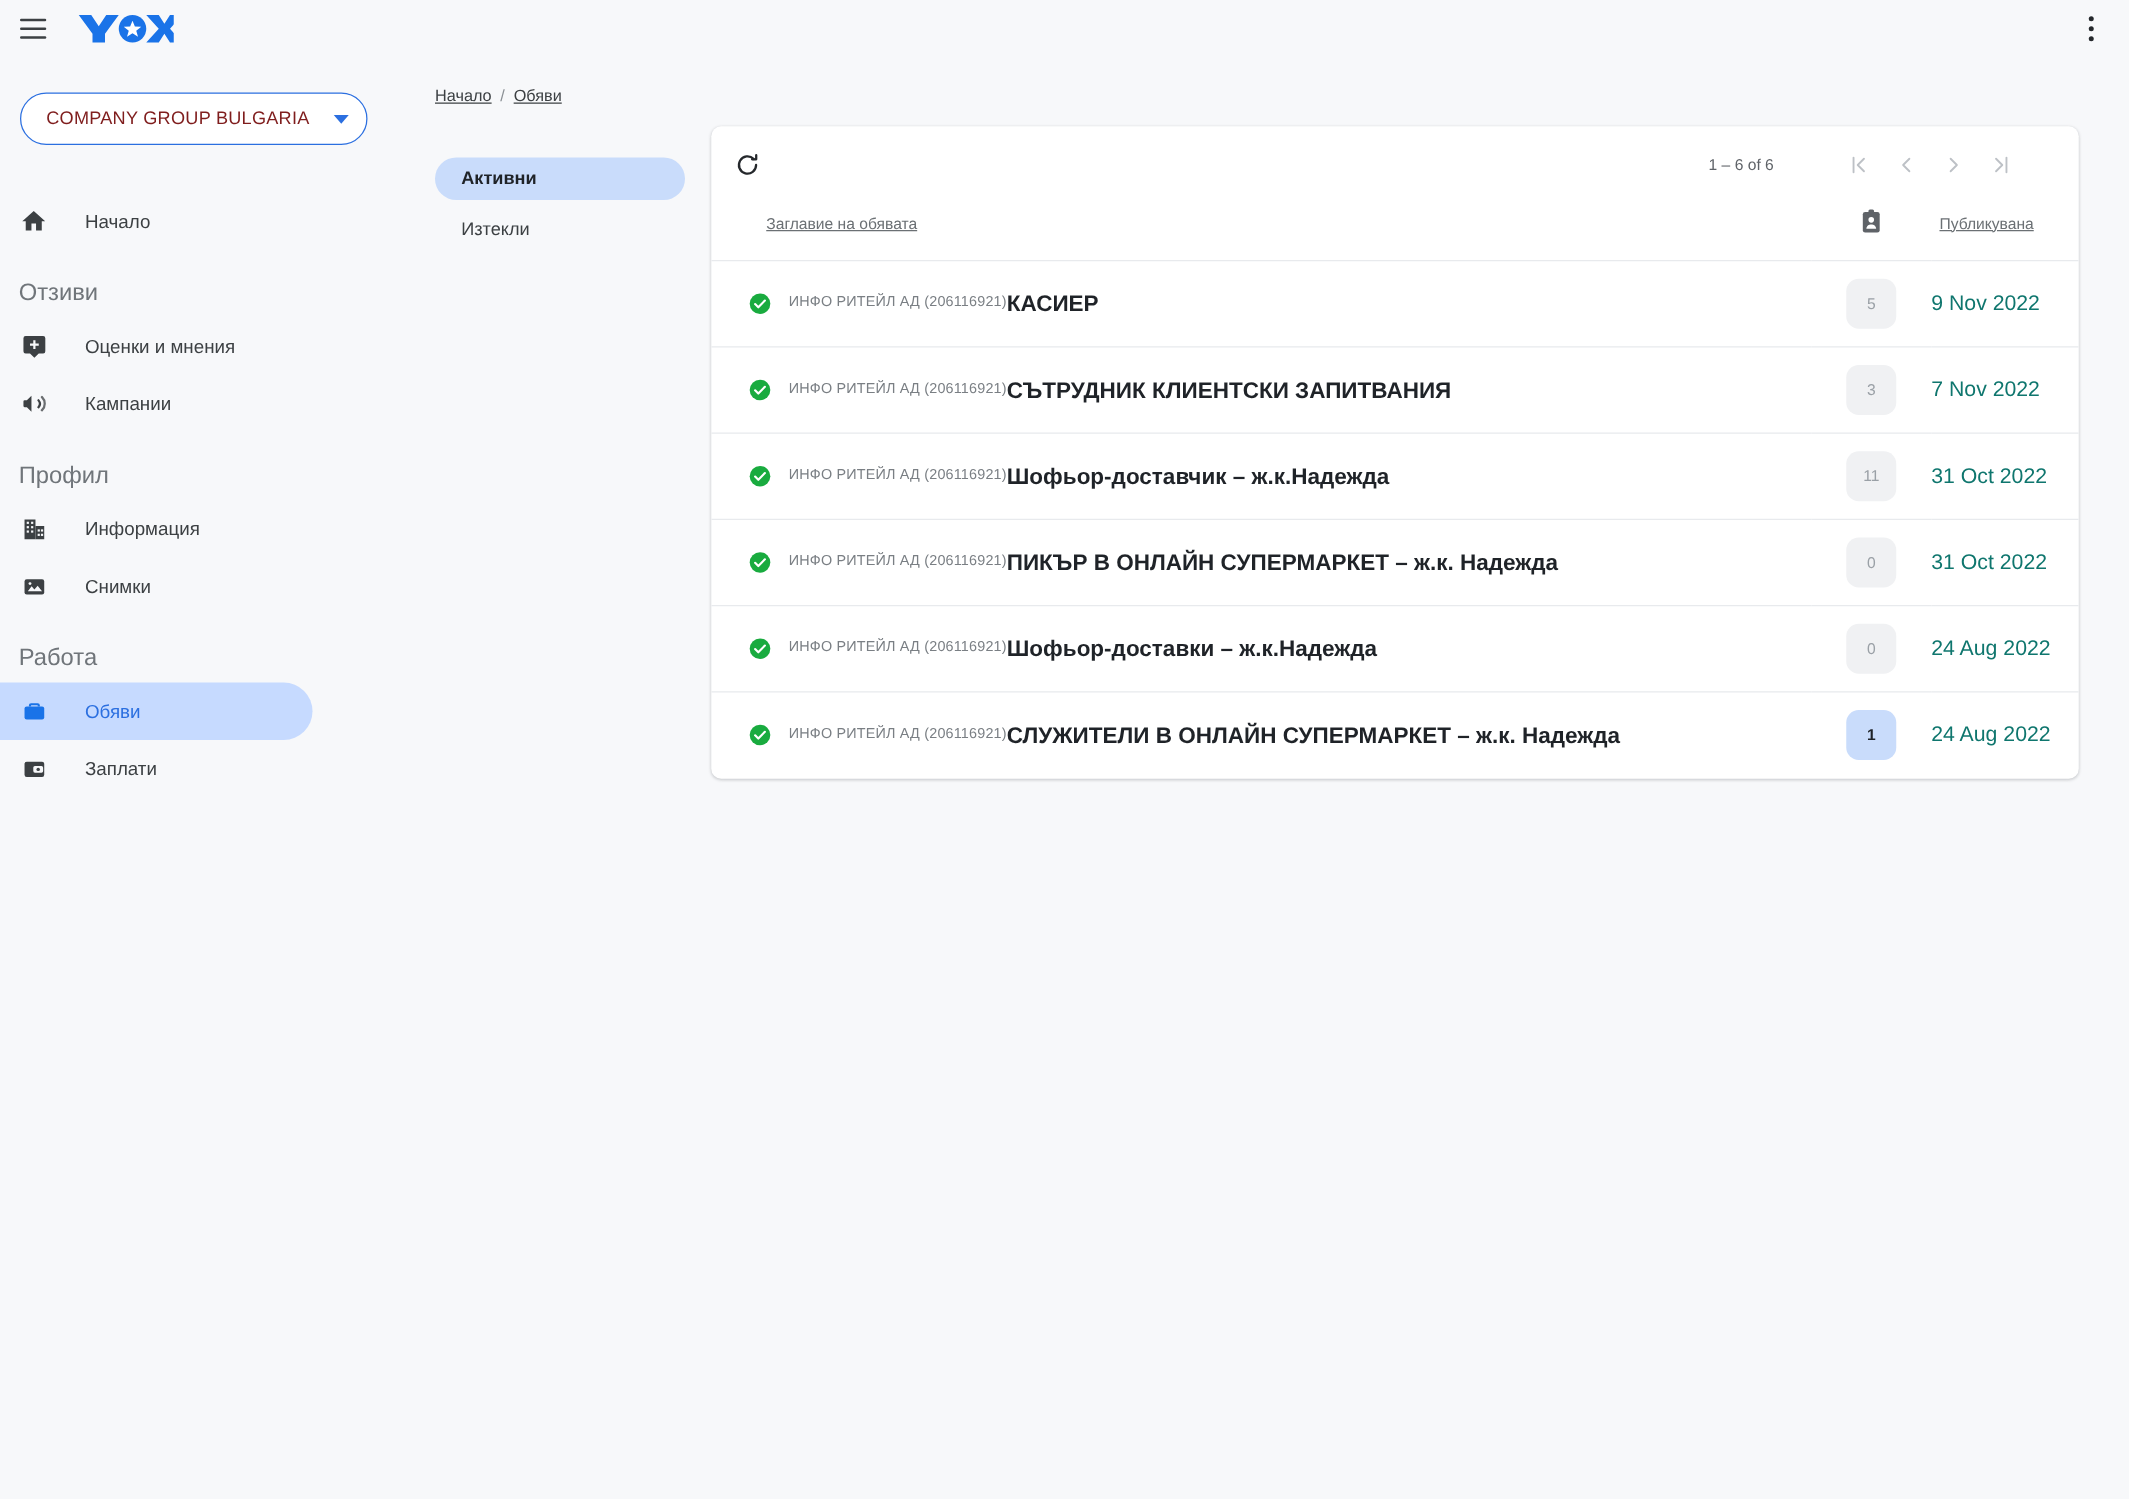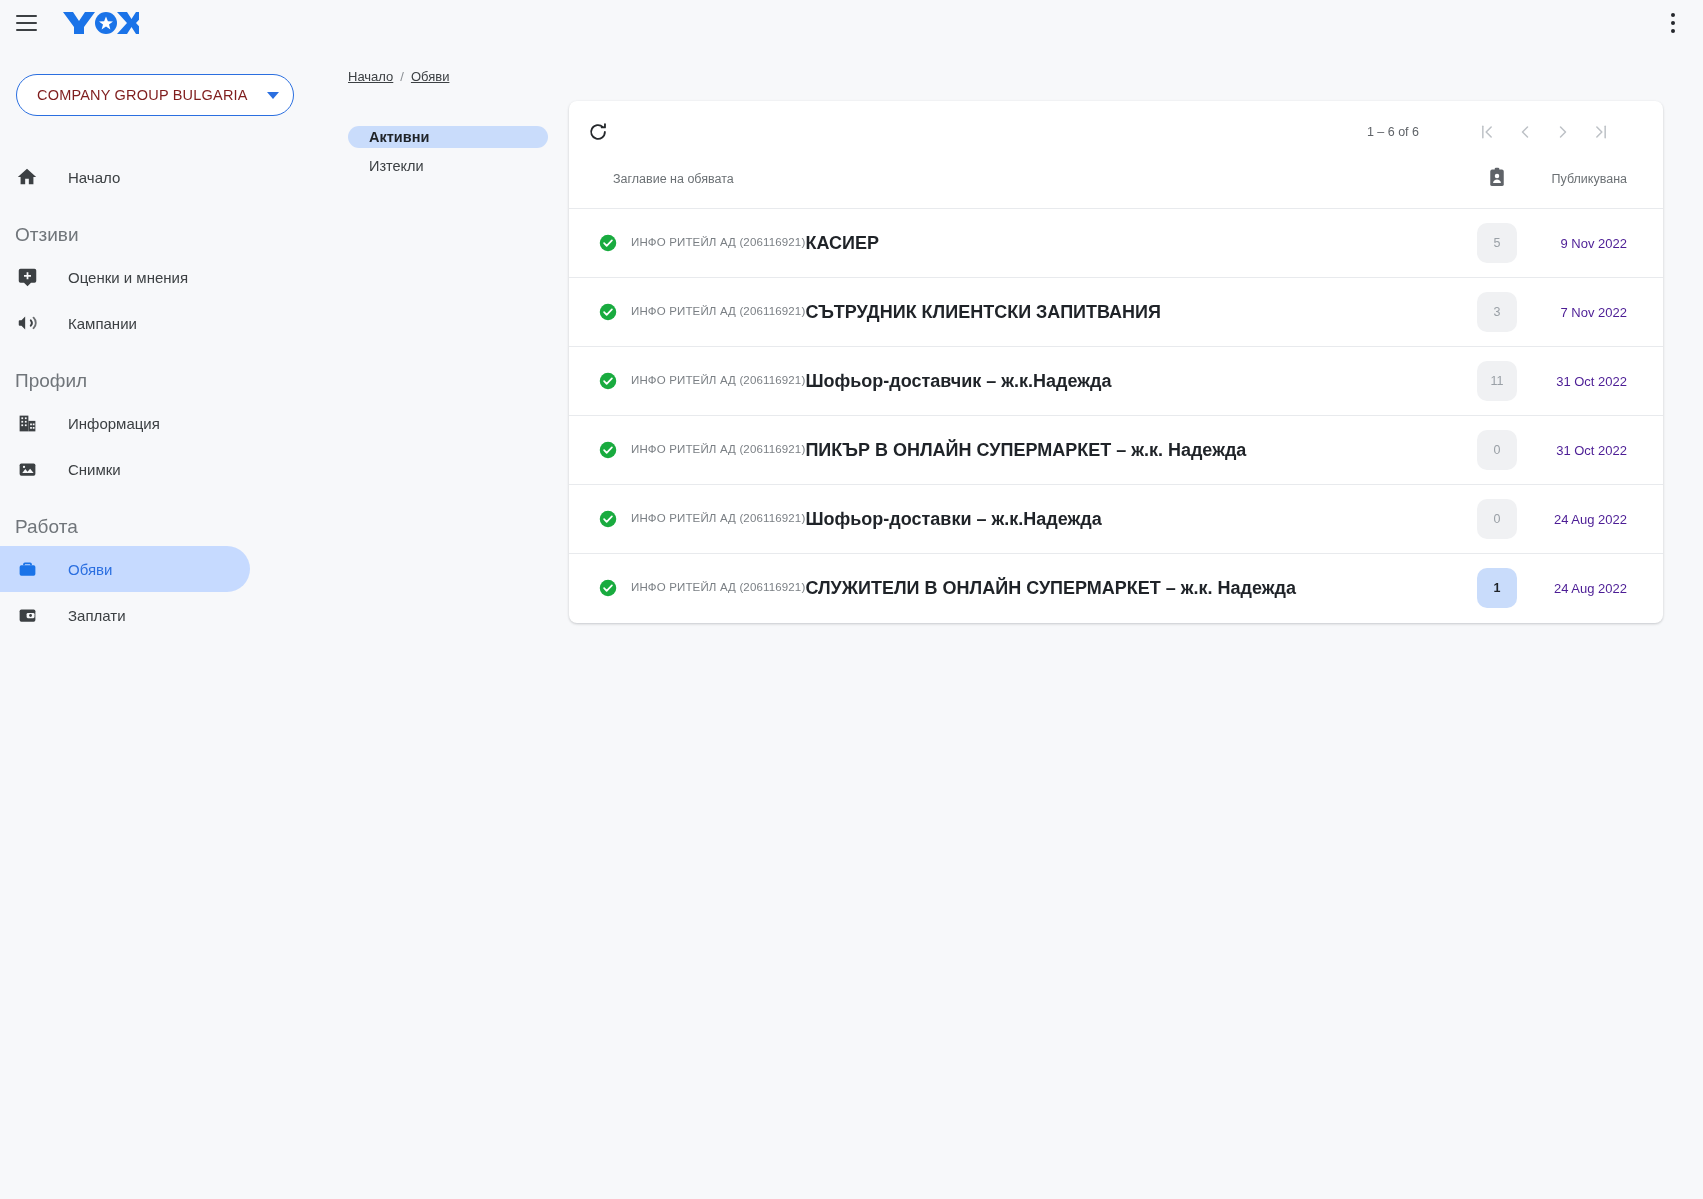--- a/index.html
+++ b/index.html
@@ -159,21 +159,21 @@
   }
 
   
   .tabcol {
     width: 200px;
     margin-left: 38px;
     padding-top: 25px;
     flex: 0 0 200px;
   }
   .tab {
-    height: 22px;
+    height: 34px;
     border-radius: 20px;
     display: flex;
     align-items: center;
     padding-left: 21px;
     font-size: 14.5px;
     color: #3c4043;
     cursor: pointer;
     margin-bottom: 7px;
   }
   .tab.active {
@@ -226,20 +226,21 @@
     border-collapse: collapse;
     table-layout: fixed;
   }
   table.listing th {
     font-size: 12.5px;
     font-weight: normal;
     color: #6b7074;
     text-align: left;
     padding: 4px 0 18px 0;
     vertical-align: middle;
+    text-decoration: underline;
   }
   .col-title { width: 880px; padding-left: 44px !important; }
   .col-apps  { width: 96px;  text-align: center !important; }
   .col-date  { width: 118px; text-align: right !important; padding-right: 36px !important; }
 
   table.listing td {
     border-top: 1px solid #e8eaed;
     padding: 0;
     vertical-align: middle;
     height: 69px;
@@ -280,22 +281,22 @@
     font-size: 12.5px;
   }
   .badge.highlight {
     background: #c9dcfb;
     color: #1f2328;
     font-weight: bold;
   }
   .date-cell {
     text-align: right;
     padding-right: 36px !important;
-    font-size: 13px;
-    color: #4c1d95;
+    font-size: 17px;
+    color: #0f766e;
     white-space: nowrap;
   }
 </style>
 </head>
 <body>
 
 <div class="topbar">
   <div class="hamburger">
     <span></span>
       <span></span>

